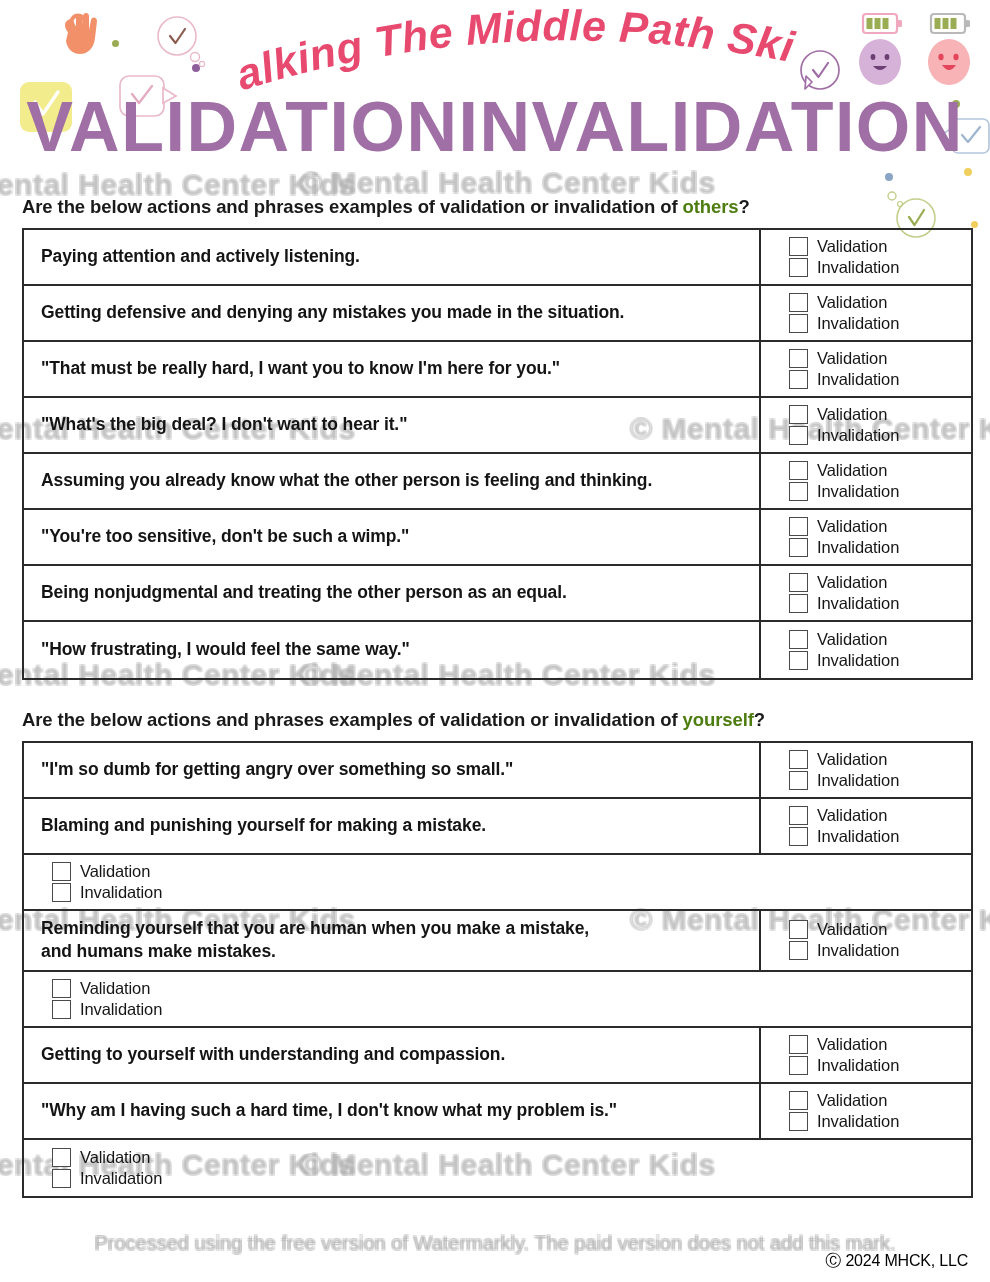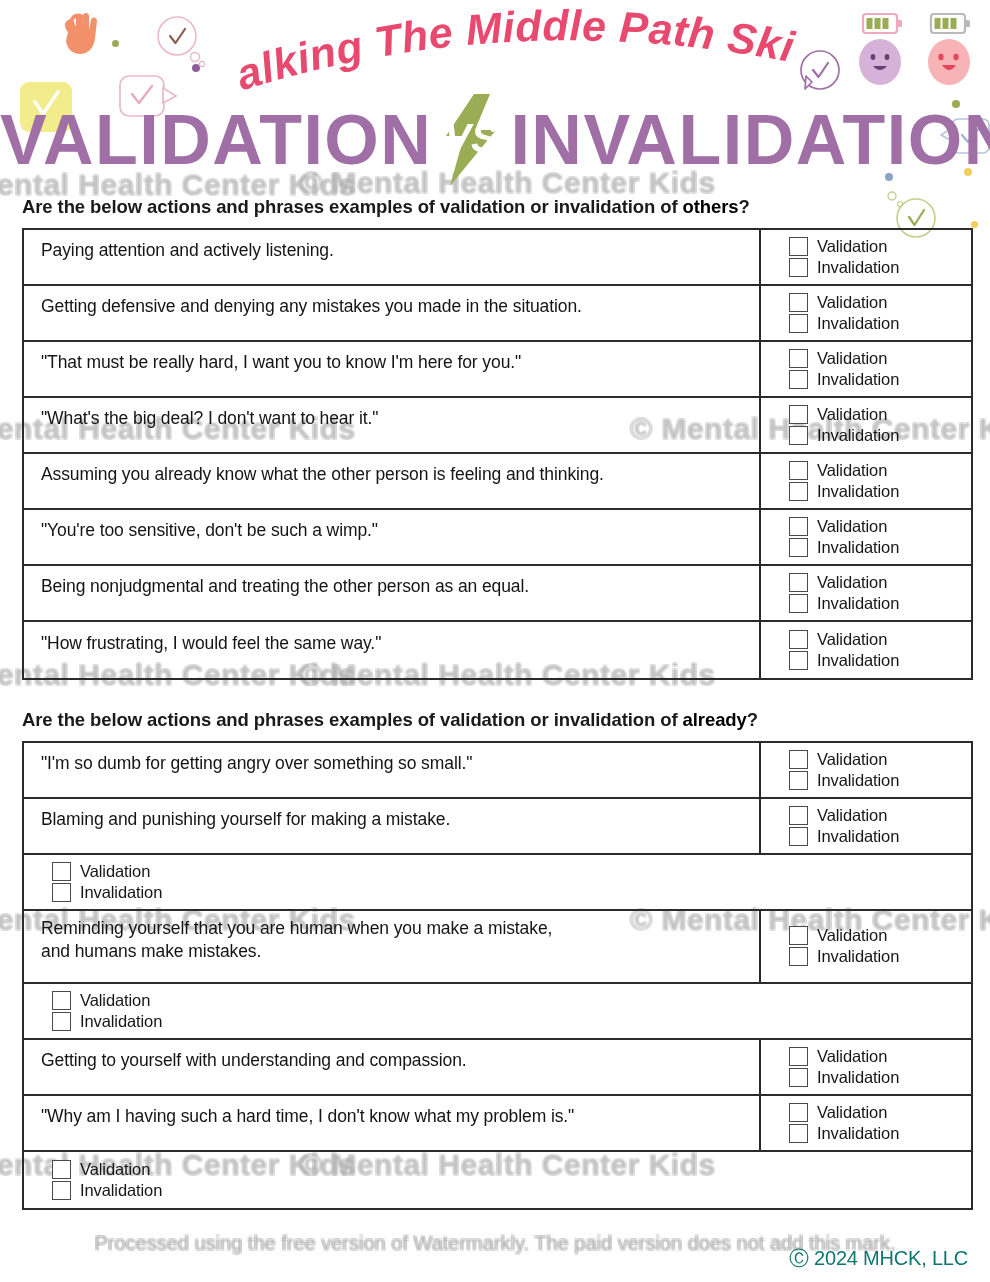--- a/index.html
+++ b/index.html
@@ -135,21 +135,21 @@
   .question {
     font-family: "Liberation Sans", sans-serif;
     font-size: 18.5px;
     font-weight: bold;
     color: #1a1a1a;
     margin-left: 22px;
     position: relative;
     z-index: 10;
     letter-spacing: -0.1px;
   }
-  .question .hl { color: #000000; }
+  .question .hl { color: #4d7c0f; }
 
   
   .grid {
     position: relative;
     z-index: 10;
     margin: 10px 17px 0 22px;
     border: 2px solid #2b2b2b;
     background: transparent;
   }
   .grid-row {
@@ -157,21 +157,22 @@
     border-bottom: 2px solid #2b2b2b;
     min-height: 56px;
   }
   .grid-row:last-child { border-bottom: none; }
 
   .cell-prompt {
     flex: 1 1 auto;
     border-right: 2px solid #2b2b2b;
     display: flex;
     align-items: center;
-    padding: 6px 10px 18px 17px;
+    padding: 6px 10px 6px 17px;
+    font-weight: bold;
   }
   .prompt-text {
     font-family: "Liberation Sans", sans-serif;
     font-size: 17.5px;
     color: #141414;
     line-height: 1.33;
     letter-spacing: -0.1px;
     white-space: pre-line;
   }
 
@@ -201,22 +202,22 @@
     color: #161616;
     letter-spacing: -0.1px;
   }
 
   
   .copyright {
     position: absolute;
     right: 22px;
     bottom: 10px;
     font-family: "Liberation Sans", sans-serif;
-    font-size: 20px;
-    color: #0f766e;
+    font-size: 16px;
+    color: #000000;
     z-index: 20;
     letter-spacing: -0.2px;
   }
 
   .section-gap { height: 29px; }
 </style>
 </head>
 <body>
 
 <div class="page">
@@ -303,26 +304,21 @@
     <svg class="curved-title" viewBox="0 0 990 110">
       <defs>
         <path id="arcPath" d="M 228,95 Q 500,6 790,62"></path>
       </defs>
       <text text-anchor="middle">
         <textPath href="#arcPath" startOffset="50%">Walking The Middle Path Skill</textPath>
       </text>
     </svg>
 
     <div class="main-title">
-      <span class="word">VALIDATION</span><span class="vs-wrap">
-        <svg width="74" height="96" viewBox="0 0 74 96" style="display:block;">
-          <path d="M40 2 L12 44 L30 44 L16 94 L62 38 L41 38 L56 2 Z" fill="#9aad54"></path>
-          <text x="37" y="60" text-anchor="middle" style="font-family:'Liberation Sans',sans-serif; font-size:40px; font-weight:bold; font-style:italic; fill:#ffffff;">VS</text>
-        </svg>
-      </span><span class="word">INVALIDATION</span>
+      <span class="word">VALIDATION</span><span class="word">INVALIDATION</span>
     </div>
   </div>
 
   <div class="watermark-layer">
     <span class="wm wm-a">© Mental Health Center Kids</span>
     <span class="wm wm-b">© Mental Health Center Kids</span>
     <span class="wm wm-c">© Mental Health Center Kids</span>
     <span class="wm wm-d">© Mental Health Center Kids</span>
     <span class="wm wm-e">© Mental Health Center Kids</span>
     <span class="wm wm-f">© Mental Health Center Kids</span>
@@ -466,21 +462,21 @@
           </div>
         </div>
       </div>
     </div>
   </div>
 
   <div class="section-gap"></div>
 
   <div>
     <div class="question">
-      <span>Are the below actions and phrases examples of validation or invalidation of </span><span class="hl">already</span><span>?</span>
+      <span>Are the below actions and phrases examples of validation or invalidation of </span><span class="hl">yourself</span><span>?</span>
     </div>
 
     <div class="grid">
       <div class="grid-row">
         <div class="cell-prompt">
           <span class="prompt-text">"I'm so dumb for getting angry over something so small."</span>
         </div>
         <div class="cell-options">
           <div class="opt">
             <span class="checkbox"></span>

